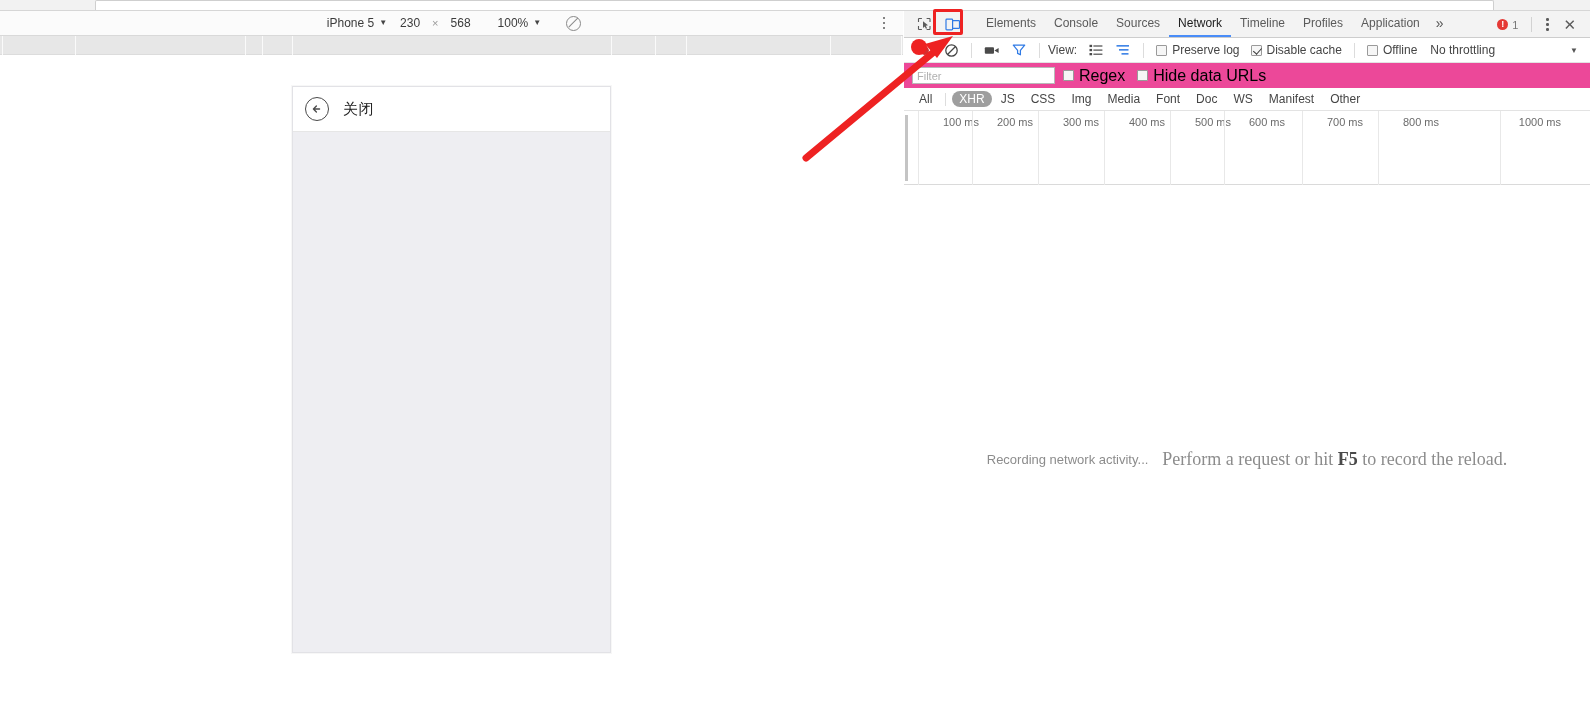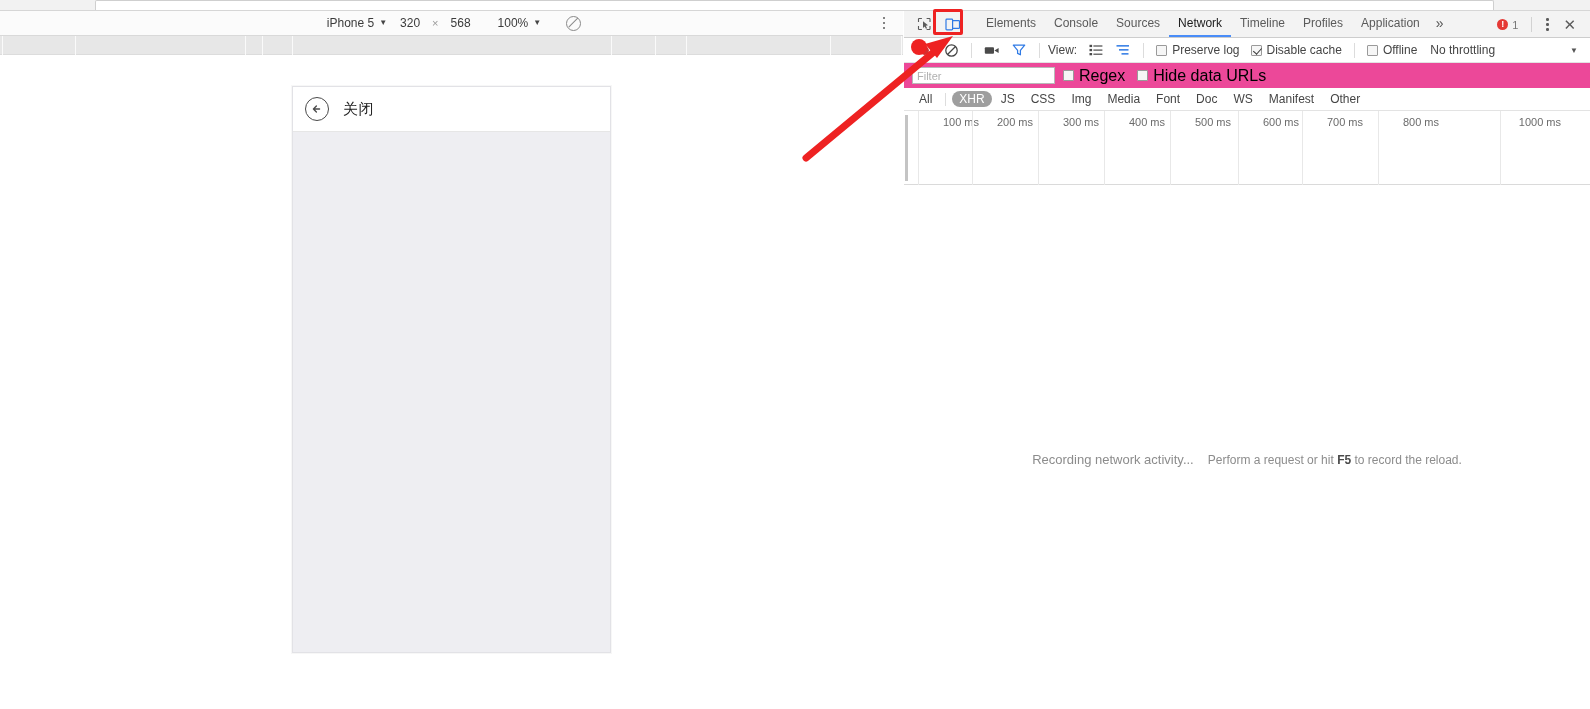--- a/index.html
+++ b/index.html
@@ -207,21 +207,21 @@
     font-size: 11px; color: #6b6b6b; white-space: nowrap;
   }
 
   
   .net-empty {
     position: absolute; left: 0; right: 0; top: 199px; bottom: 0;
     background: #fff; display: flex; flex-direction: row;
     align-items: center; justify-content: center; gap: 14px;
   }
   .empty-line1 { font-size: 13px; color: #8c8c8c; }
-  .empty-line2 { font-size: 12px; color: #8c8c8c; }
+  .empty-line2 { font-size: 18px; color: #8c8c8c; font-family: Liberation Serif, serif; }
   .empty-line2 b { color: #4a4a4a; }
 
   
   .annotation { position: absolute; left: 0; top: 0; width: 1590px; height: 709px; pointer-events: none; }
   .hl-box {
     position: absolute; left: 933px; top: 9px; width: 30px; height: 26px;
     border: 3px solid #ee2222; border-radius: 2px;
   }
 </style>
 </head>
@@ -234,21 +234,21 @@
   </div>
 
   <div class="emulation-pane">
 
     <div class="device-toolbar">
       <div class="dt-group">
         <div class="device-select">
           <span>iPhone 5</span>
           <span class="caret">▼</span>
         </div>
-        <span class="dim-input">320</span>
+        <span class="dim-input">230</span>
         <span class="dim-x">×</span>
         <span class="dim-input">568</span>
         <div class="zoom-select">
           <span>100%</span>
           <span class="caret">▼</span>
         </div>
         <div class="throttle-ico"></div>
       </div>
       <div class="dt-menu">
         <i></i>
@@ -439,21 +439,21 @@
         </div>
       <div class="ruler-col" style="left:134px;width:66px"> 
           <span>300 ms</span>
         </div>
       <div class="ruler-col" style="left:200px;width:66px"> 
           <span>400 ms</span>
         </div>
       <div class="ruler-col" style="left:266px;width:66px"> 
           <span>500 ms</span>
         </div>
-      <div class="ruler-col" style="left:334px;width:66px"> 
+      <div class="ruler-col" style="left:320px;width:66px"> 
           <span>600 ms</span>
         </div>
       <div class="ruler-col" style="left:398px;width:66px"> 
           <span>700 ms</span>
         </div>
       <div class="ruler-col" style="left:474px;width:66px"> 
           <span>800 ms</span>
         </div>
       <div class="ruler-col" style="left:596px;width:66px"> 
           <span>1000 ms</span>

